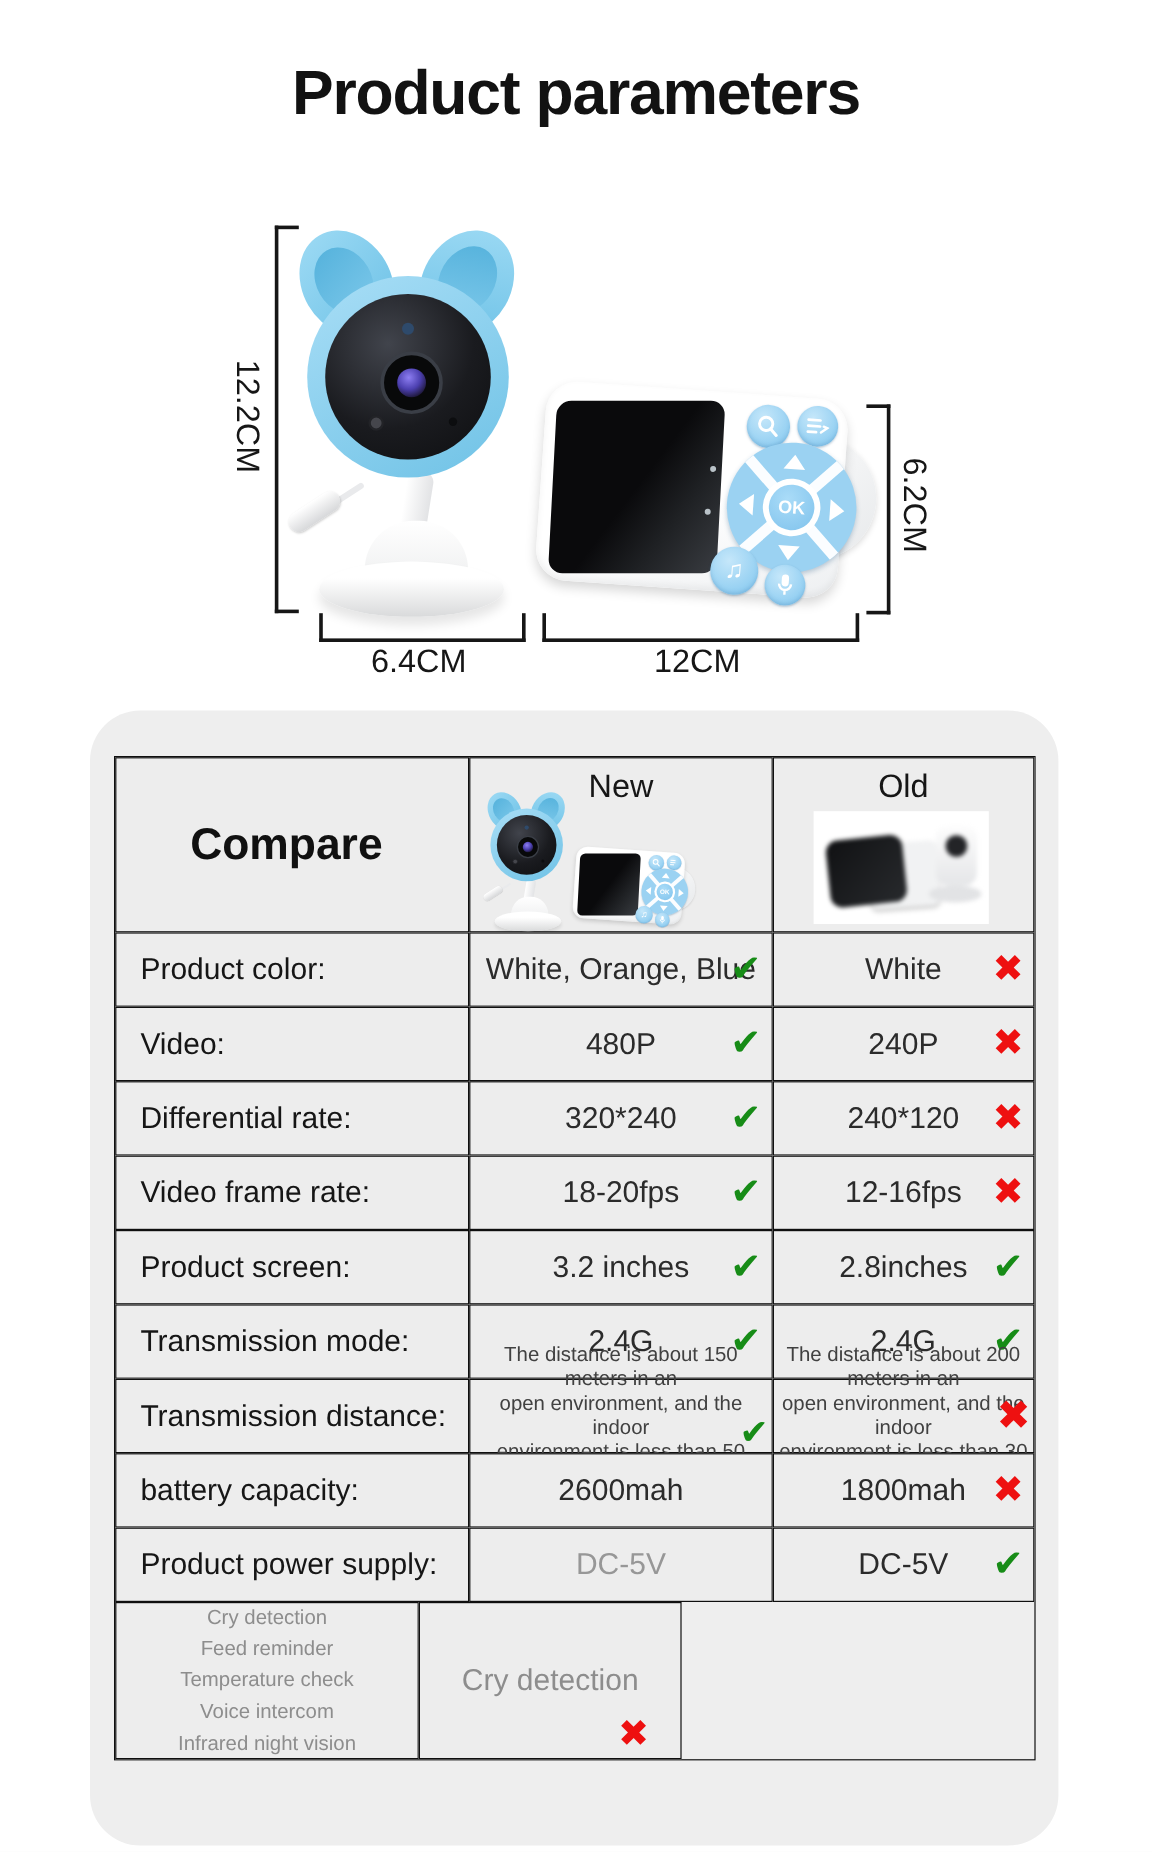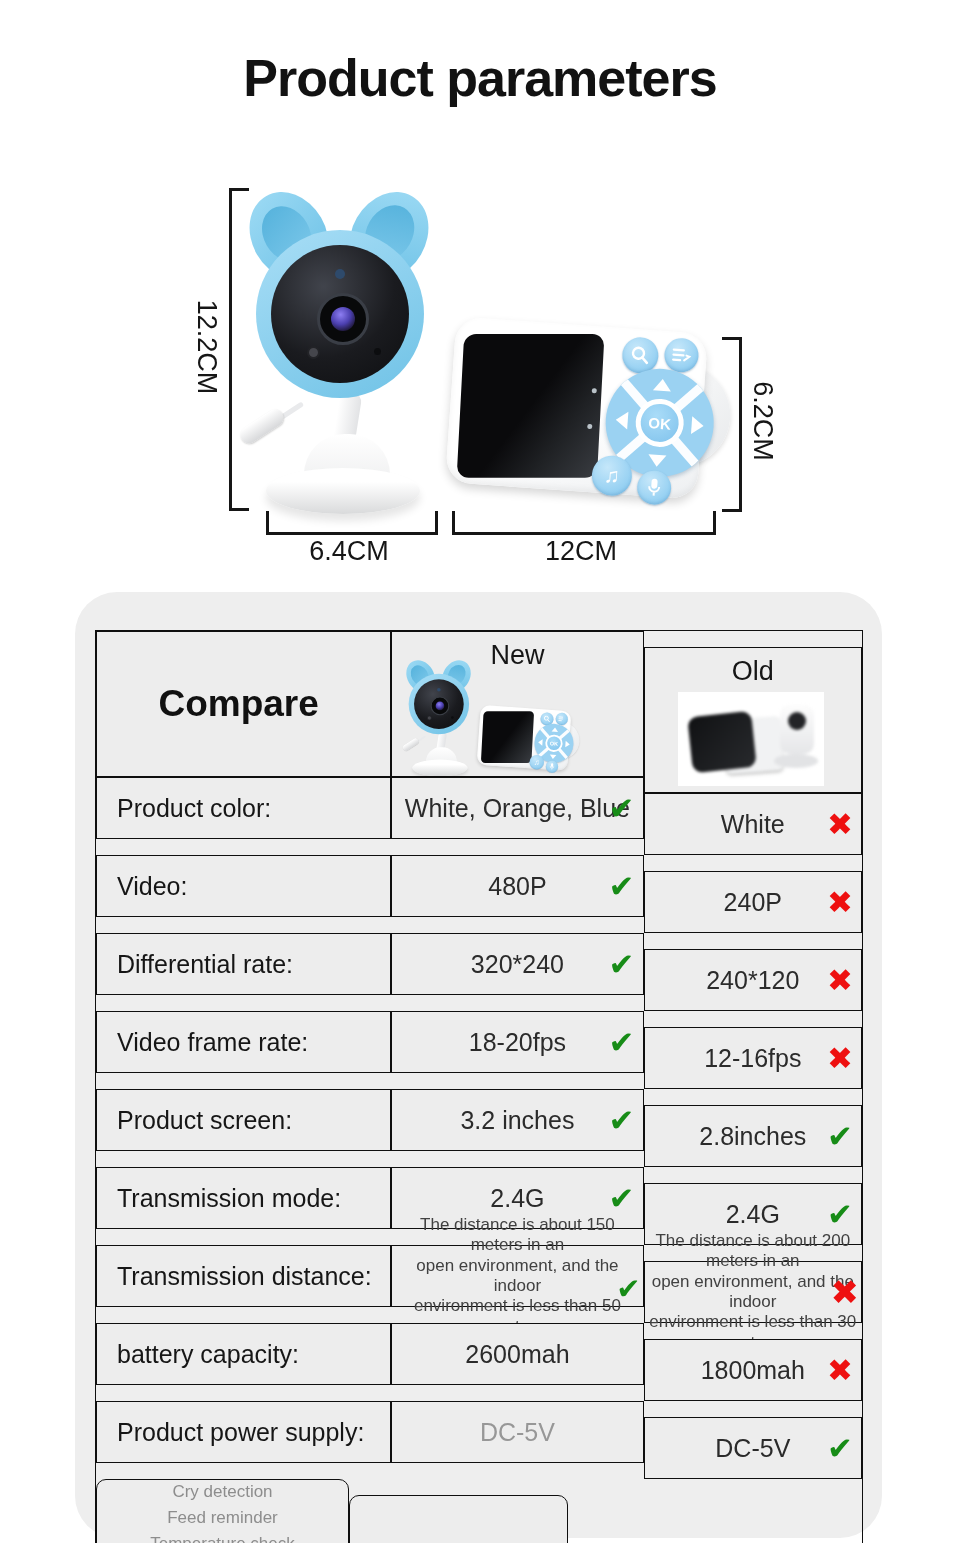--- a/index.html
+++ b/index.html
@@ -94,24 +94,24 @@
   .led{position:absolute;width:5px;height:5px;border-radius:50%;background:#b9c2c8;}
   .led1{left:140px;top:62px;} .led2{left:138px;top:98px;}
 
   
   .panel{position:absolute;left:75px;top:592px;width:807px;height:946px;background:#eeeeee;border-radius:42px;}
   .ctable{position:absolute;left:20px;top:38px;width:768px;border:1.5px solid #0f0f0f;box-sizing:border-box;}
   .trow{display:flex;}
   .cell{border:1.5px solid #0f0f0f;box-sizing:border-box;position:relative;background:#ededed;}
   .c1{width:296px;display:flex;align-items:center;padding-left:20px;}
   .c2{width:253px;display:flex;align-items:center;justify-content:center;}
-  .c3{width:219px;display:flex;align-items:center;justify-content:center;margin-top:16px;}
+  .c3{width:219px;display:flex;align-items:center;justify-content:center;}
   .r-head{height:146px;}
   .r-std .cell{height:62px;}
-  .r-big .cell{height:131px;border-radius:10px;}
+  .r-big .cell{height:131px;}
   .r-head .cell{height:146px;}
   .corner{width:100%;text-align:center;font-size:37px;font-weight:700;color:#111;padding-right:30px;}
   .colhead{position:absolute;left:0;top:8px;width:100%;text-align:center;font-size:27px;color:#161616;}
   .rlabel{font-size:25px;color:#161616;}
   .val{font-size:25px;color:#2b2b2b;text-align:center;}
   .val.gray{color:#979797;}
   .val.small{font-size:17px;line-height:1.2;color:#414141;white-space:pre-line;padding:0 4px;text-align:center;}
   .val.multiline{font-size:17px;line-height:1.55;color:#8d8d8d;white-space:pre-line;}
   .val.graybig{color:#8d8d8d;}
   .mark{position:absolute;right:8px;top:50%;transform:translateY(-50%);

